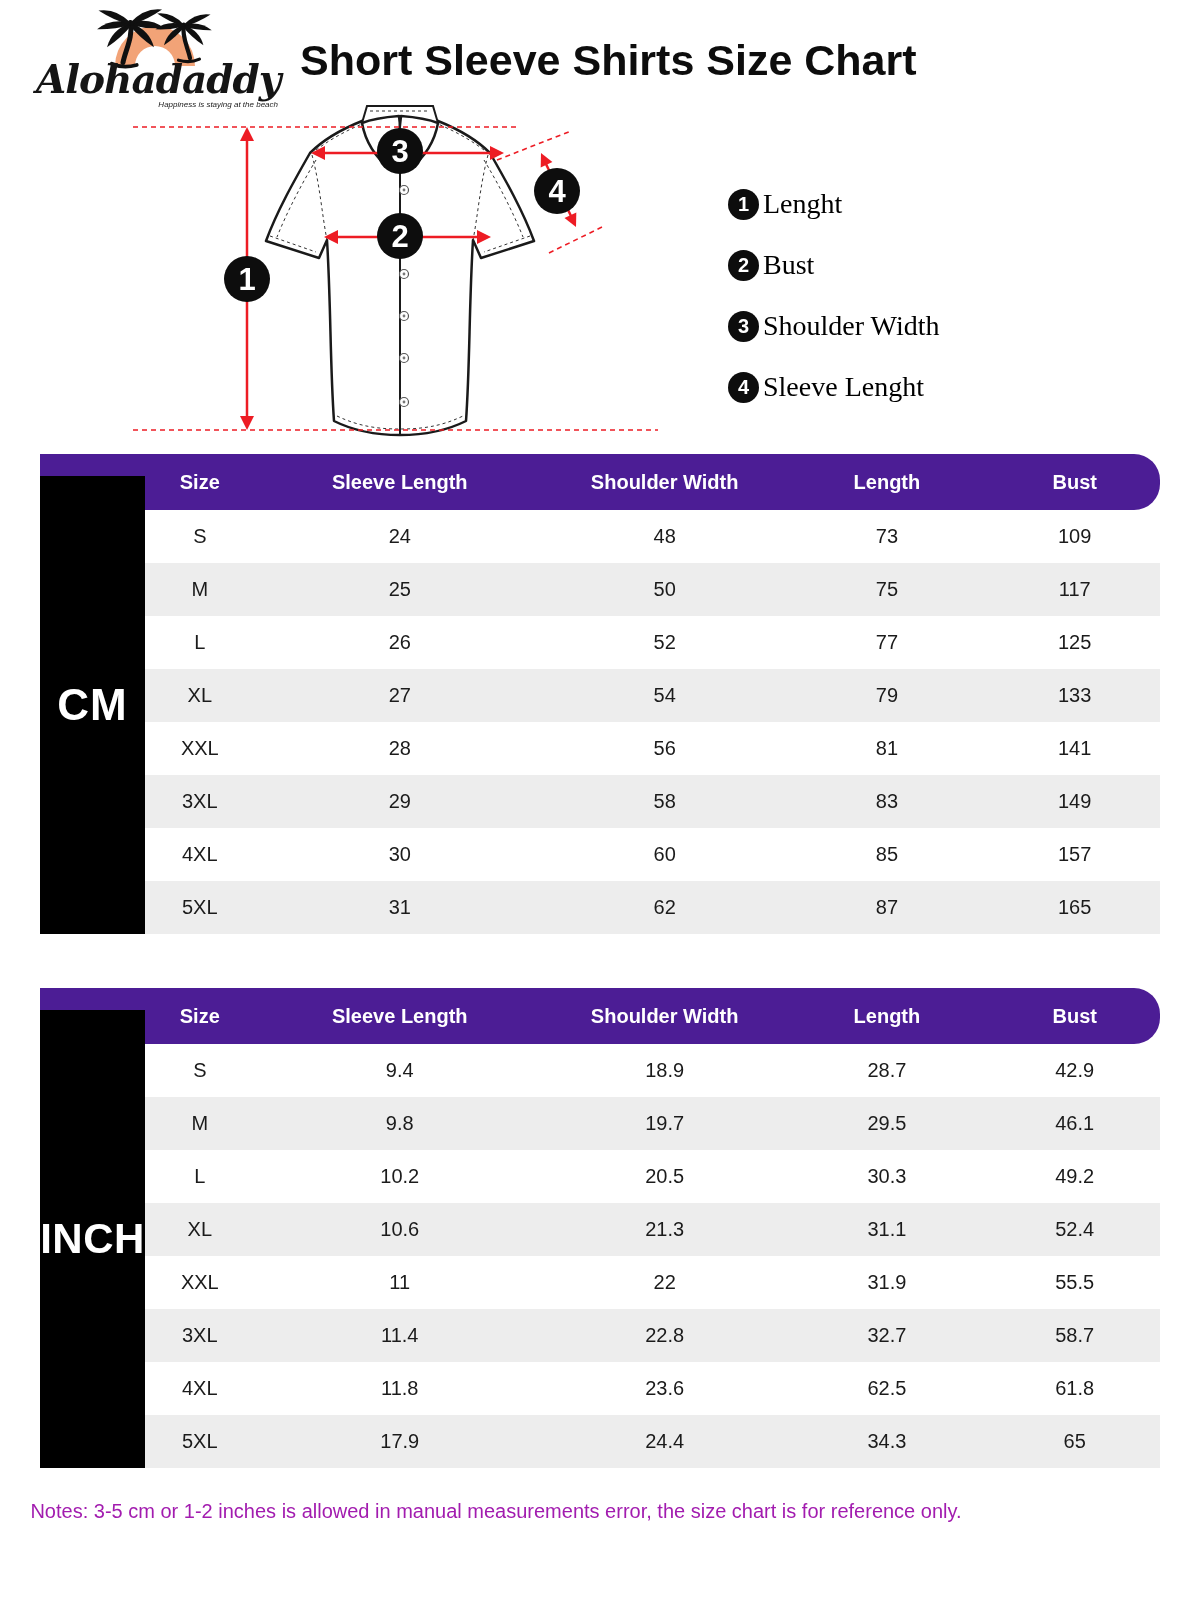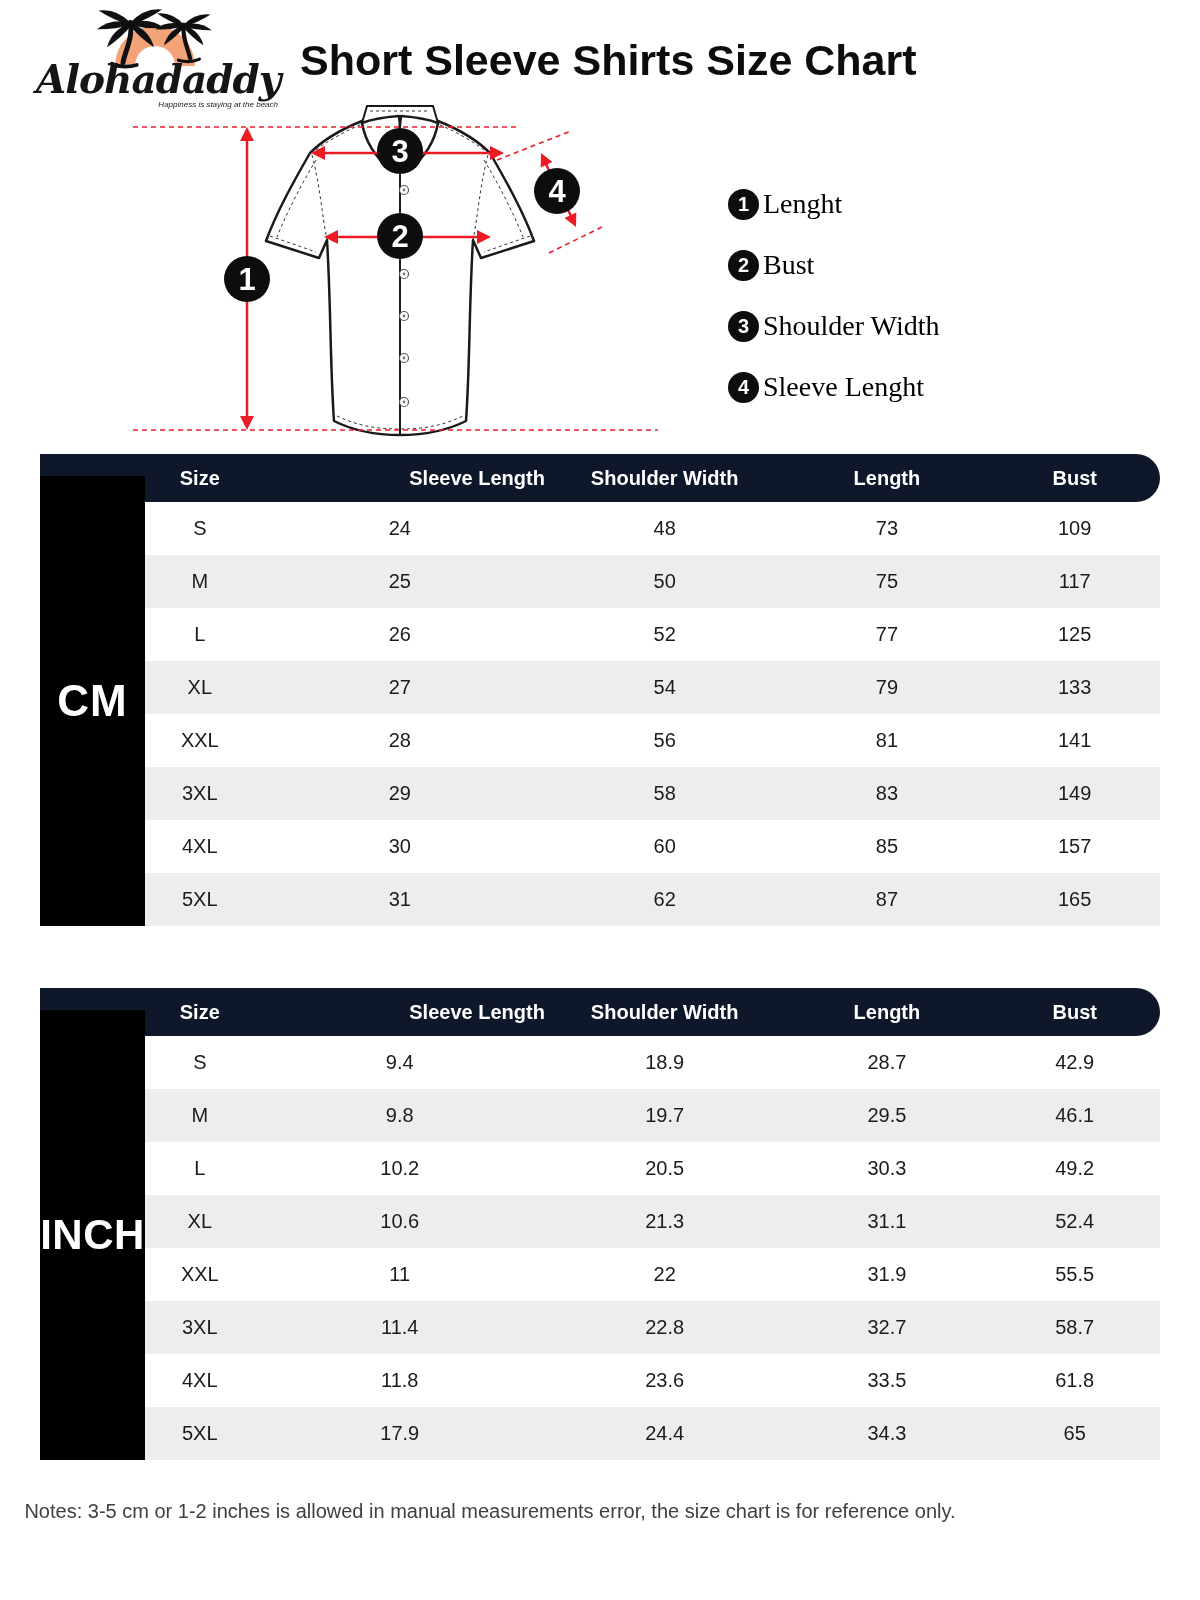--- a/index.html
+++ b/index.html
@@ -40,43 +40,43 @@
   .size-table.inch{top:988px;}
   .unit-col{
     position:absolute;left:0;top:0;bottom:0;width:105px;background:#000;
     color:#fff;display:flex;align-items:center;justify-content:center;
     font-weight:700;
     margin-top:22px;
   }
   .cm .unit-col{font-size:44px;letter-spacing:1px;}
   .inch .unit-col{font-size:42px;letter-spacing:0.5px;}
   .thead{
-    display:flex;align-items:center;height:48px;background:#0f172a;color:#fff;
+    display:flex;align-items:center;height:56px;background:#4c1d95;color:#fff;
     border-radius:0 26px 26px 0;padding-left:105px;box-sizing:border-box;
     font-weight:700;font-size:20px;
   }
   .thead .hcell{text-align:center;}
   .thead .hcell:nth-child(1){width:10.8%;}
-  .thead .hcell:nth-child(2){width:28.6%;text-align:right;}
+  .thead .hcell:nth-child(2){width:28.6%;}
   .thead .hcell:nth-child(3){width:23.6%;}
   .thead .hcell:nth-child(4){width:20.2%;}
   .thead .hcell:nth-child(5){width:16.8%;}
   .tbody{margin-left:105px;}
   .trow{display:flex;align-items:center;height:53px;font-size:20px;color:#1b1b1b;background:#fff;}
   .trow:nth-child(even){background:#ededed;}
   .trow .cell{text-align:center;}
   .trow .cell:nth-child(1){width:10.8%;}
   .trow .cell:nth-child(2){width:28.6%;}
   .trow .cell:nth-child(3){width:23.6%;}
   .trow .cell:nth-child(4){width:20.2%;}
   .trow .cell:nth-child(5){width:16.8%;}
   
   .notes{
-    position:absolute;left:0;top:1500px;width:980px;text-align:center;
-    font-size:20px;color:#404040;
+    position:absolute;left:6px;top:1500px;width:980px;text-align:center;
+    font-size:20px;color:#a21caf;
   }
 </style>
 </head>
 <body>
 
 <div class="logo">
   <svg width="250" height="110" viewBox="0 0 250 110">
     <defs>
       <g id="palm">
         <path d="M0,2 C2,-8 8,-18 6,-30" stroke="#101010" stroke-width="4" fill="none" stroke-linecap="round"></path>
@@ -340,21 +340,21 @@
         <div class="cell">3XL</div>
         <div class="cell">11.4</div>
         <div class="cell">22.8</div>
         <div class="cell">32.7</div>
         <div class="cell">58.7</div>
       </div>
       <div class="trow">
         <div class="cell">4XL</div>
         <div class="cell">11.8</div>
         <div class="cell">23.6</div>
-        <div class="cell">33.5</div>
+        <div class="cell">62.5</div>
         <div class="cell">61.8</div>
       </div>
       <div class="trow">
         <div class="cell">5XL</div>
         <div class="cell">17.9</div>
         <div class="cell">24.4</div>
         <div class="cell">34.3</div>
         <div class="cell">65</div>
       </div>
     </div>

